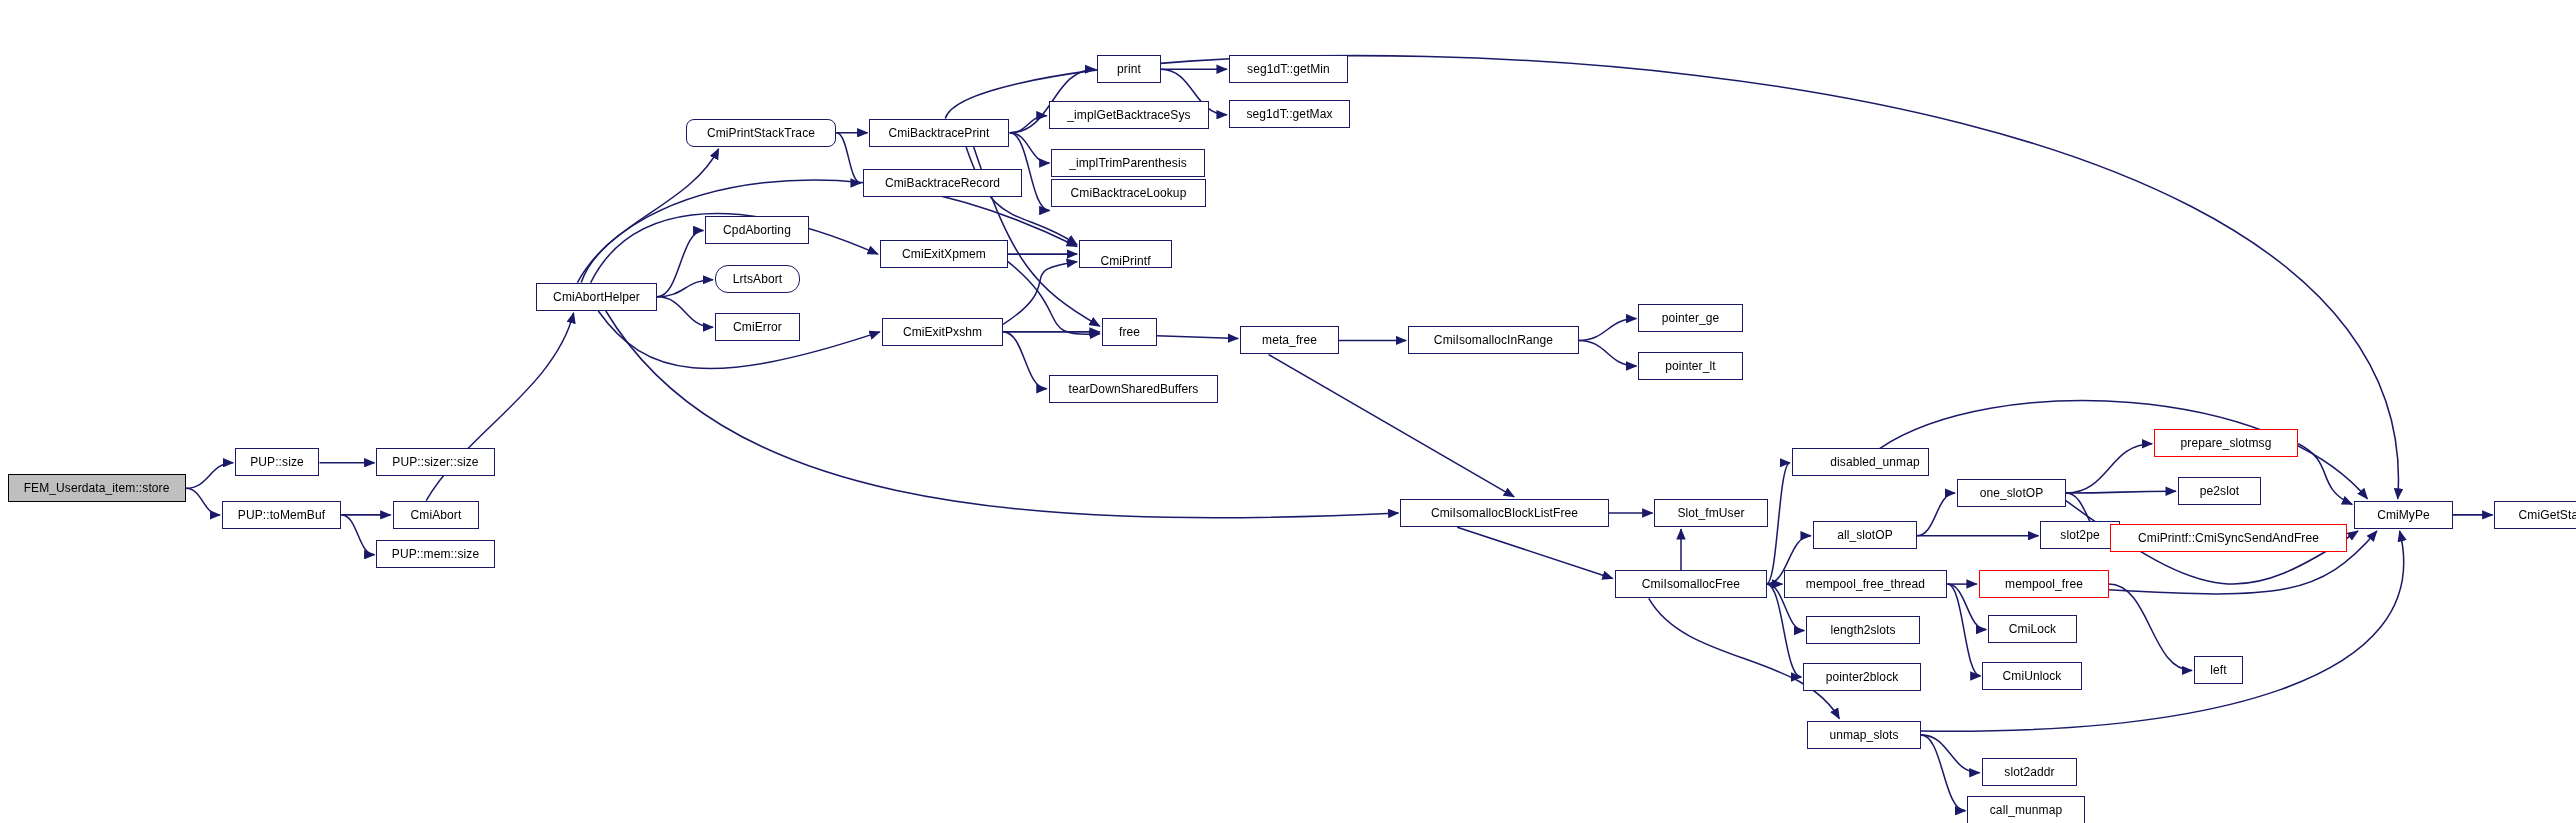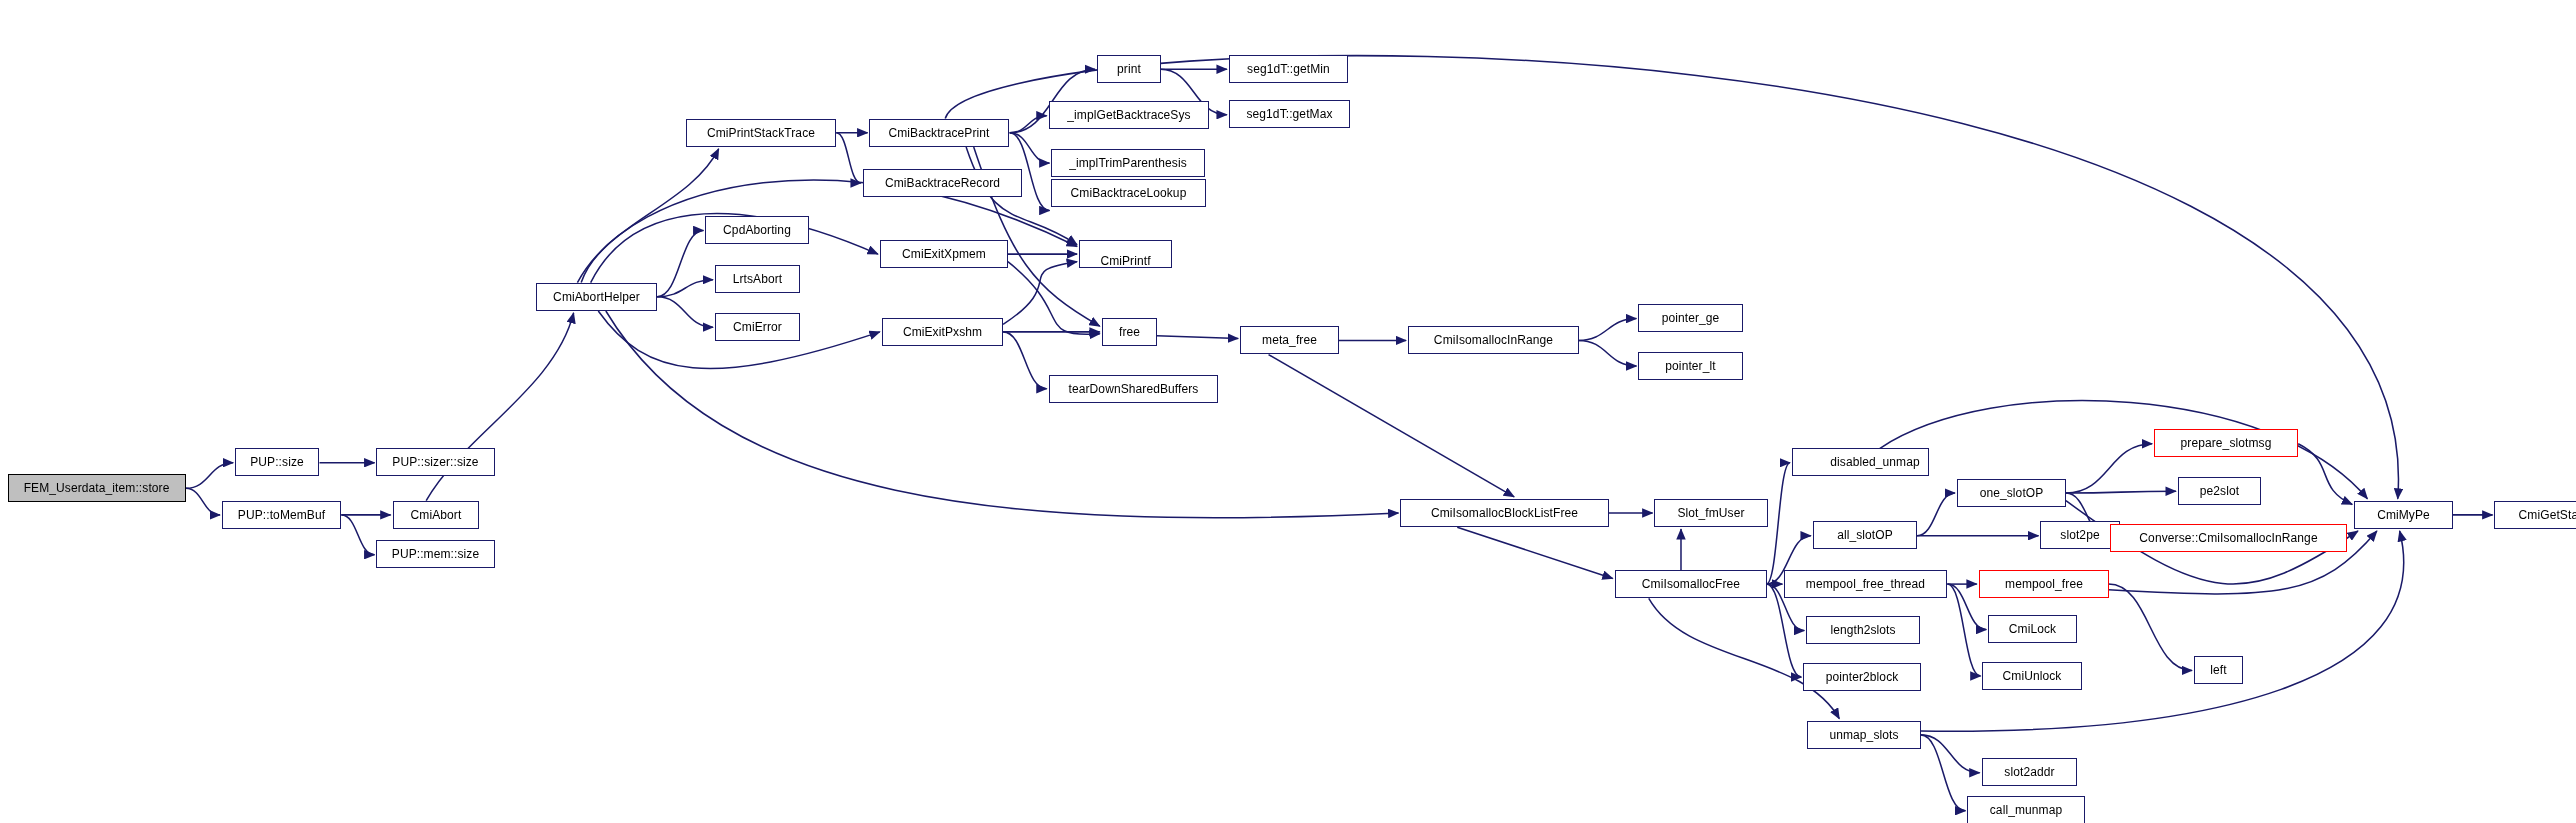--- a/index.html
+++ b/index.html
@@ -150,27 +150,27 @@
       </div>
       <div class="node" style="left: 393px; top: 501px; width: 86px; height: 28.4px;">
         <span class="node-label">CmiAbort</span>
       </div>
       <div class="node" style="left: 536px; top: 283px; width: 121px; height: 28.4px;">
         <span class="node-label">CmiAbortHelper</span>
       </div>
       <div class="node" style="left: 705px; top: 216px; width: 104px; height: 28.4px;">
         <span class="node-label">CpdAborting</span>
       </div>
-      <div class="node" style="left: 715px; top: 265px; width: 85px; height: 28.4px;">
+      <div class="node" style="left: 715px; top: 265px; width: 85px; height: 28.4px; border-radius: 13px;">
         <span class="node-label">LrtsAbort</span>
       </div>
       <div class="node" style="left: 715px; top: 313px; width: 85px; height: 28.4px;">
         <span class="node-label">CmiError</span>
       </div>
-      <div class="node" style="left: 686px; top: 119px; width: 150px; height: 28.4px;">
+      <div class="node" style="left: 686px; top: 119px; width: 150px; height: 28.4px; border-radius: 8px;">
         <span class="node-label">CmiPrintStackTrace</span>
       </div>
       <div class="node" style="left: 869px; top: 119px; width: 140px; height: 28.4px;">
         <span class="node-label">CmiBacktracePrint</span>
       </div>
       <div class="node" style="left: 863px; top: 169px; width: 159px; height: 28.4px;">
         <span class="node-label">CmiBacktraceRecord</span>
       </div>
       <div class="node" style="left: 1097px; top: 55px; width: 64px; height: 28.4px;">
         <span class="node-label">print</span>
@@ -238,21 +238,21 @@
       <div class="node" style="left: 2040px; top: 521px; width: 80px; height: 28.4px;">
         <span class="node-label">slot2pe</span>
       </div>
       <div class="node hl" style="left: 2154px; top: 429px; width: 144px; height: 28.4px;">
         <span class="node-label">prepare_slotmsg</span>
       </div>
       <div class="node" style="left: 2178px; top: 477px; width: 83px; height: 28.4px;">
         <span class="node-label">pe2slot</span>
       </div>
       <div class="node hl" style="left: 2110px; top: 524px; width: 237px; height: 28.4px;">
-        <span class="node-label">Converse::CmiIsomallocInRange</span>
+        <span class="node-label">CmiPrintf::CmiSyncSendAndFree</span>
       </div>
       <div class="node" style="left: 1784px; top: 570px; width: 163px; height: 28.4px;">
         <span class="node-label">mempool_free_thread</span>
       </div>
       <div class="node hl" style="left: 1979px; top: 570px; width: 130px; height: 28.4px;">
         <span class="node-label">mempool_free</span>
       </div>
       <div class="node" style="left: 1806px; top: 616px; width: 114px; height: 28.4px;">
         <span class="node-label">length2slots</span>
       </div>

